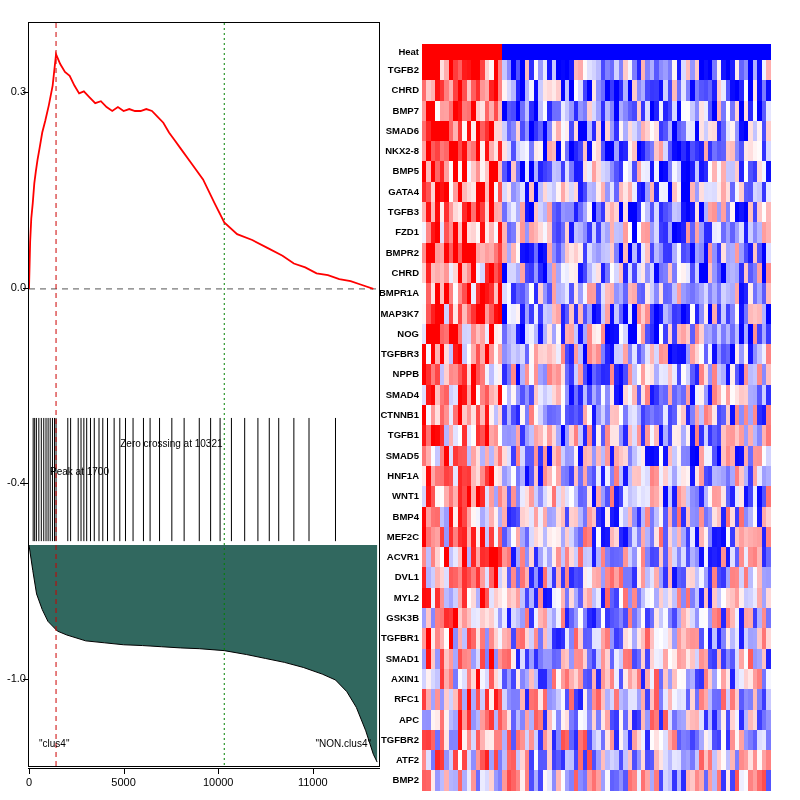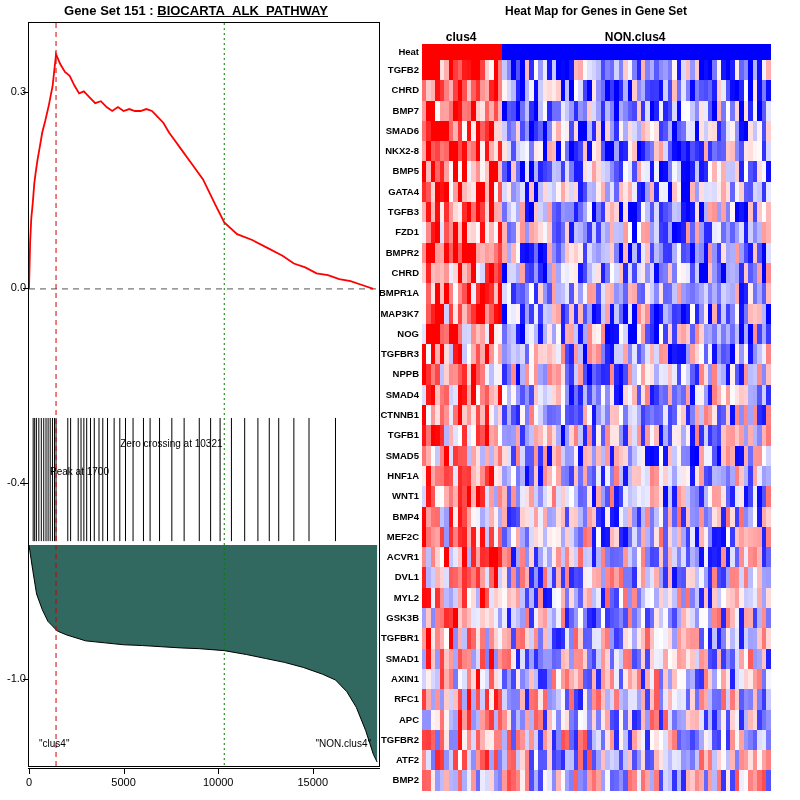--- a/index.html
+++ b/index.html
@@ -38,23 +38,20 @@
   #hm-xlabels{position:absolute;left:30px;width:348px;top:0;height:30px;display:flex;}
   #hm-xlabels span{flex:1 1 auto;font-size:3.2px;writing-mode:vertical-rl;
     transform:rotate(180deg);color:#000;overflow:hidden;white-space:nowrap;line-height:4px;}
 </style>
 </head>
 <body>
 
 <div id="root">
 
   <div id="left">
-    <div id="left-title">
-      <span>Gene Set  151 : </span><u>BIOCARTA_ALK_PATHWAY</u>
-    </div>
 
     <div id="plotbox">
       <svg id="plotsvg" width="350" height="743" viewBox="0 0 350 743">
           <line x1="0" y1="265.9157894736842" x2="350" y2="265.9157894736842" stroke="#555555" stroke-width="1" stroke-dasharray="6,5"></line>
           <path d="M 0 522.0552631578947 L 0.00 522.06 L 3.78 547.47 L 7.57 570.94 L 13.24 586.58 L 18.92 598.31 L 28.38 608.09 L 37.84 612.00 L 56.76 617.86 L 75.68 619.82 L 94.59 621.77 L 113.51 622.56 L 132.43 623.73 L 151.35 624.90 L 170.27 625.68 L 195.26 627.64 L 217.57 631.55 L 236.49 635.46 L 255.41 639.37 L 274.32 644.45 L 293.24 651.10 L 306.49 656.97 L 317.84 668.70 L 327.30 684.34 L 336.76 707.81 L 344.32 731.27 L 348.11 739.09 L 348.11 522.0552631578947 Z" fill="#31685f" stroke="none"></path>
           <path d="M 0.00 522.06 L 3.78 547.47 L 7.57 570.94 L 13.24 586.58 L 18.92 598.31 L 28.38 608.09 L 37.84 612.00 L 56.76 617.86 L 75.68 619.82 L 94.59 621.77 L 113.51 622.56 L 132.43 623.73 L 151.35 624.90 L 170.27 625.68 L 195.26 627.64 L 217.57 631.55 L 236.49 635.46 L 255.41 639.37 L 274.32 644.45 L 293.24 651.10 L 306.49 656.97 L 317.84 668.70 L 327.30 684.34 L 336.76 707.81 L 344.32 731.27 L 348.11 739.09" fill="none" stroke="#000000" stroke-width="1"></path>
           <line x1="0" y1="522.0552631578947" x2="350" y2="522.0552631578947" stroke="#31685f" stroke-width="0"></line>
           <g stroke="#000000" stroke-width="1">
             <line x1="4.162162162162162" y1="394.96315789473687" x2="4.162162162162162" y2="518.1447368421052"></line>
             <line x1="5.675675675675676" y1="394.96315789473687" x2="5.675675675675676" y2="518.1447368421052"></line>
@@ -121,35 +118,27 @@
         <div class="ytickmark" style="top: 678.968px;"></div>
       </div>
     <div id="xaxis"></div>
     <div id="xaxis-labels">
         <div class="xtick" style="left: 9px; top: 776px;">0</div>
         <div class="xtickmark" style="left: 29px; top: 769px;"></div>
         <div class="xtick" style="left: 103.595px; top: 776px;">5000</div>
         <div class="xtickmark" style="left: 123.595px; top: 769px;"></div>
         <div class="xtick" style="left: 198.189px; top: 776px;">10000</div>
         <div class="xtickmark" style="left: 218.189px; top: 769px;"></div>
-        <div class="xtick" style="left: 292.784px; top: 776px;">15000</div>
+        <div class="xtick" style="left: 292.784px; top: 776px;">11000</div>
         <div class="xtickmark" style="left: 312.784px; top: 769px;"></div>
       </div>
   </div>
 
   <div id="right">
-    <div id="hm-title">
-      <div>Heat Map for Genes in Gene Set</div>
 
-    </div>
-
-    <div id="hm-groups">
-        <div class="g" style="left: 0px; width: 78.3px;">clus4</div>
-        <div class="g" style="left: 78.3px; width: 269.7px;">NON.clus4</div>
-      </div>
 
     <div id="hm-area">
         <div id="class-row">
           <div class="hm-label">Heat</div>
           <div class="hm-cells">
             <i style="background: rgb(255, 0, 0);"></i>
             <i style="background: rgb(255, 0, 0);"></i>
             <i style="background: rgb(255, 0, 0);"></i>
             <i style="background: rgb(255, 0, 0);"></i>
             <i style="background: rgb(255, 0, 0);"></i>

